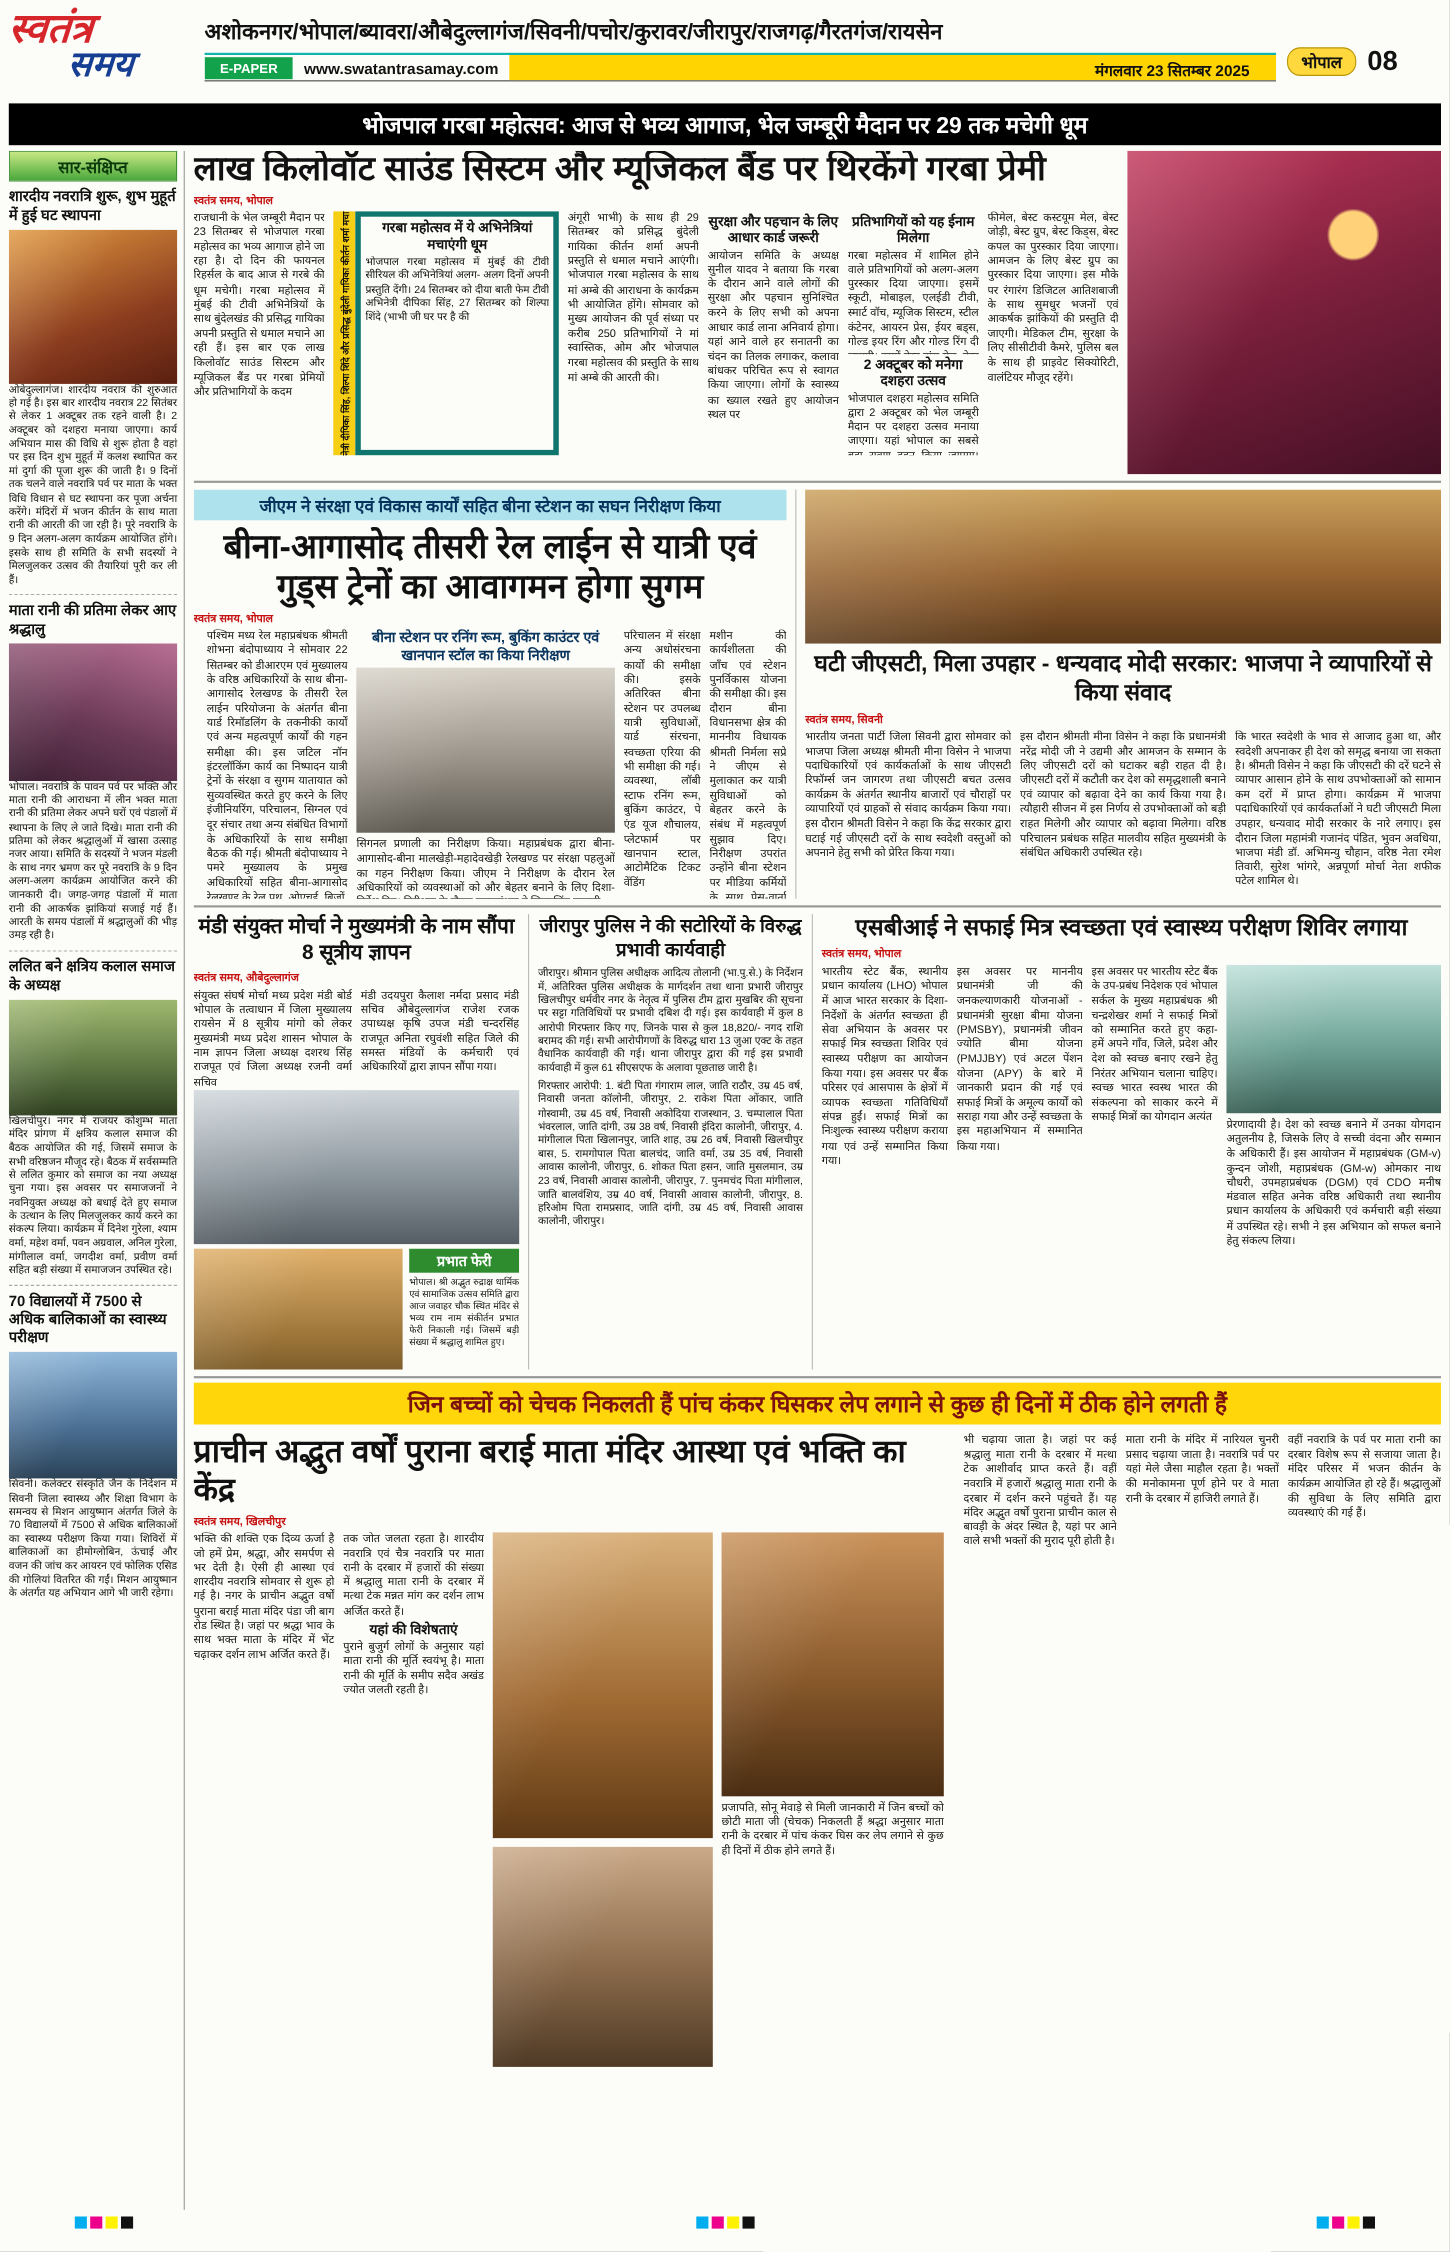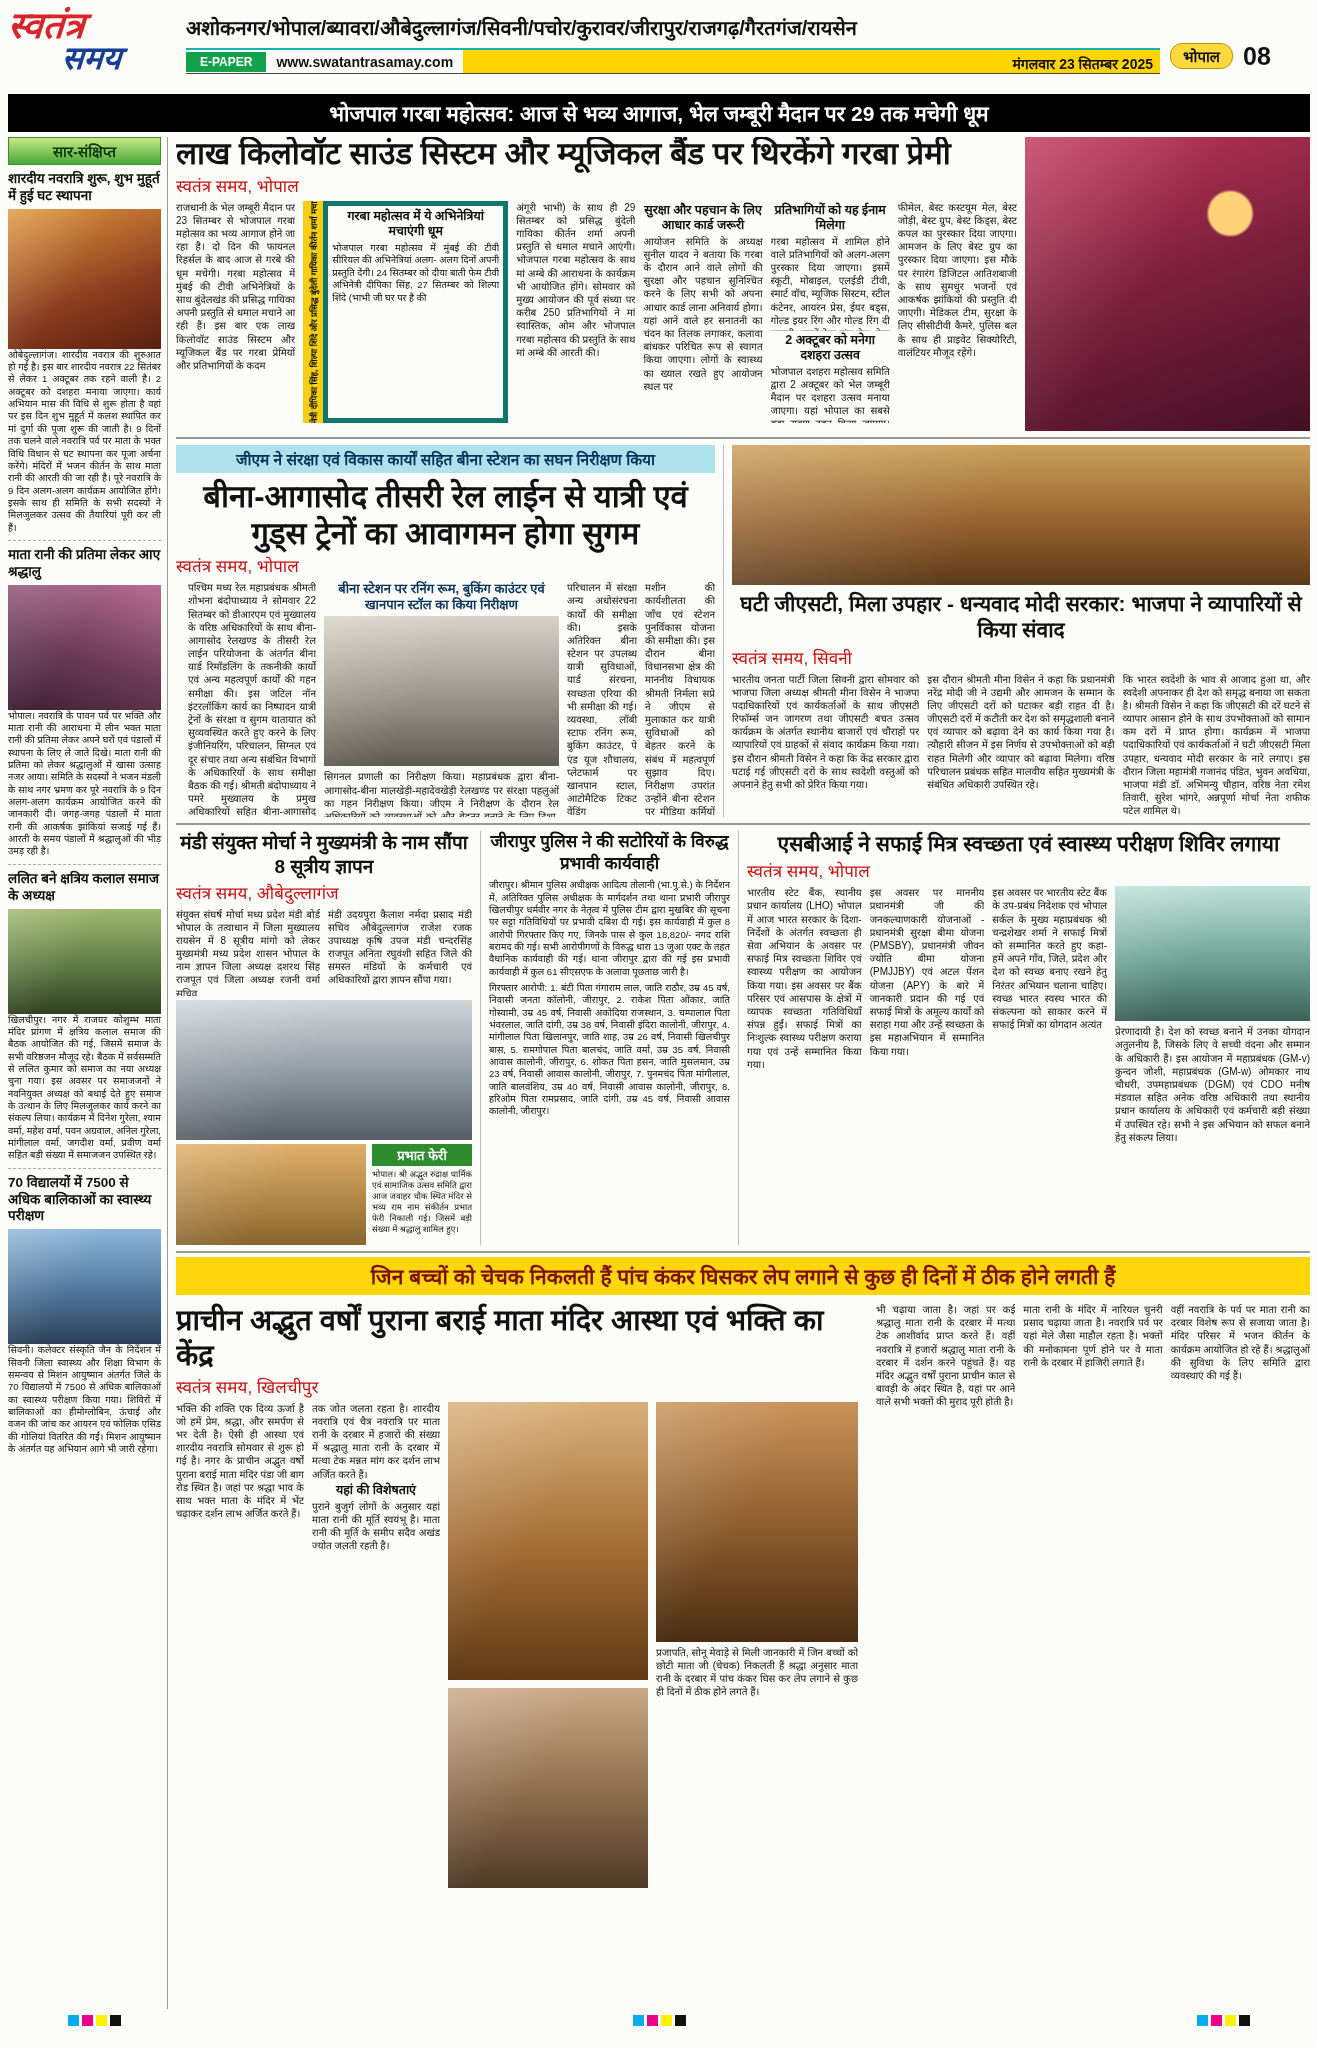--- a/index.html
+++ b/index.html
@@ -10,21 +10,21 @@
   
   .masthead { display:flex; align-items:stretch; gap:10px; height:88px; }
   .logo { width:168px; padding-top:4px; }
   .logo-top { color:#d6252b; font-size:37px; font-weight:800; font-style:italic; line-height:.95; transform:skew(-4deg); }
   .logo-bottom { color:#163e93; font-size:32px; font-weight:800; font-style:italic; margin-left:54px; line-height:.95; transform:skew(-4deg); }
   .head-mid { flex:1; display:flex; flex-direction:column; }
   .cities { font-size:20px; font-weight:800; padding:10px 0 7px; white-space:nowrap; overflow:hidden; }
   .epaper-row { display:flex; align-items:center; border-top:2px solid #0fb5ad; border-bottom:1px solid #444; height:26px; overflow:hidden; }
   .epaper-badge { background:#12a24b; color:#fff; font-weight:700; font-size:12px; padding:3px 14px; }
   .website { font-weight:700; font-size:14px; margin-left:10px; }
-  .date-strip { flex:1; background:#ffd400; text-align:right; font-weight:700; font-size:14px; padding:4px 7px; margin-left:10px; align-self:stretch; }
+  .date-strip { flex:1; background:#ffd400; text-align:right; font-weight:700; font-size:14px; padding:4px 24px; margin-left:10px; align-self:stretch; }
   .head-right { width:140px; display:flex; align-items:center; gap:10px; padding-top:16px; }
   .edition { background:#ffd83d; border:1px solid #b8960a; border-radius:12px; padding:2px 12px; font-weight:800; font-size:15px; }
   .pageno { font-size:25px; font-weight:800; }
 
   .top-banner { background:#000000; color:#fff; text-align:center; font-weight:800; font-size:21px; padding:5px 0; margin:2px 0 5px; }
 
   
   .content { display:flex; gap:8px; height:1872px; overflow:hidden; }
   .sidebar { width:160px; border-right:1px solid #999; padding-right:6px; overflow:hidden; }
   .mainarea { flex:1; overflow:hidden; }
@@ -44,21 +44,21 @@
   .ph-garba { background:radial-gradient(circle at 72% 26%, #ffd27a 0 7%, rgba(0,0,0,0) 8%), linear-gradient(160deg,#c2375a,#7a1f3c 50%,#431024); }
   .ph-rail { background:linear-gradient(180deg,#d8d3c8,#9a948a 55%,#5f5b52); }
   .ph-gst { background:linear-gradient(180deg,#caa05a,#96622f 55%,#5c3a1a); }
   .ph-mandi { background:linear-gradient(180deg,#cfd6da,#8d979e 55%,#555e64); }
   .ph-pheri { background:linear-gradient(180deg,#e0b06a,#9a7338 55%,#554018); }
   .ph-sbi { background:linear-gradient(180deg,#bde0d8,#6fa396 55%,#3c6257); }
   .ph-t1 { background:linear-gradient(180deg,#d9b07a,#a06a33 55%,#5f3a15); }
   .ph-t2 { background:linear-gradient(180deg,#caa988,#8a6a4a 55%,#4f3a26); }
   .ph-t3 { background:linear-gradient(180deg,#c9925a,#8a5a2c 55%,#4a2d12); }
 
-  .byline { color:#c51212; font-weight:400; font-size:17px; margin:2px 0 4px; }
+  .byline { color:#c51212; font-weight:700; font-size:10px; margin:2px 0 4px; }
   .bodytext { font-size:10px; line-height:1.32; text-align:justify; overflow:hidden; }
   .subhead { font-weight:800; font-size:12.5px; text-align:center; margin:2px 0; line-height:1.2; }
 
   
   .sec-garba { display:flex; gap:8px; height:302px; overflow:hidden; border-bottom:2px solid #999; padding-bottom:6px; }
   .garba-left { flex:1; overflow:hidden; }
   .garba-headline { font-size:31px; font-weight:800; line-height:1.12; margin:0 0 2px; }
   .garba-cols { display:flex; gap:8px; height:222px; overflow:hidden; }
   .g-col { flex:1; overflow:hidden; }
   .inset { width:205px; flex:none; display:flex; }

